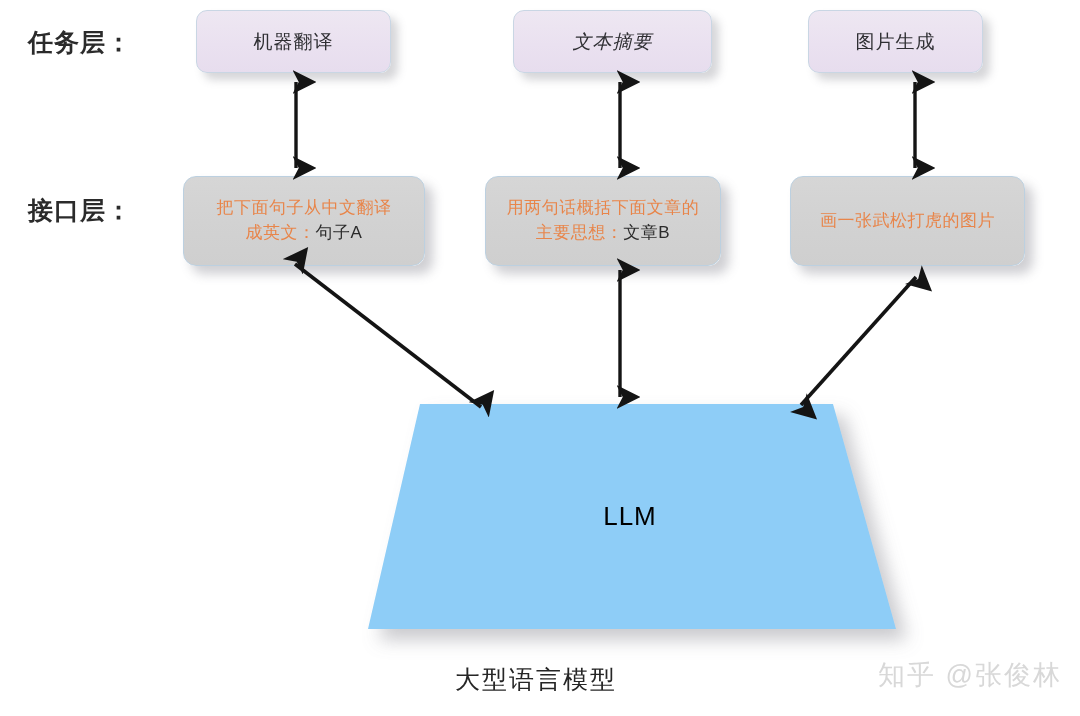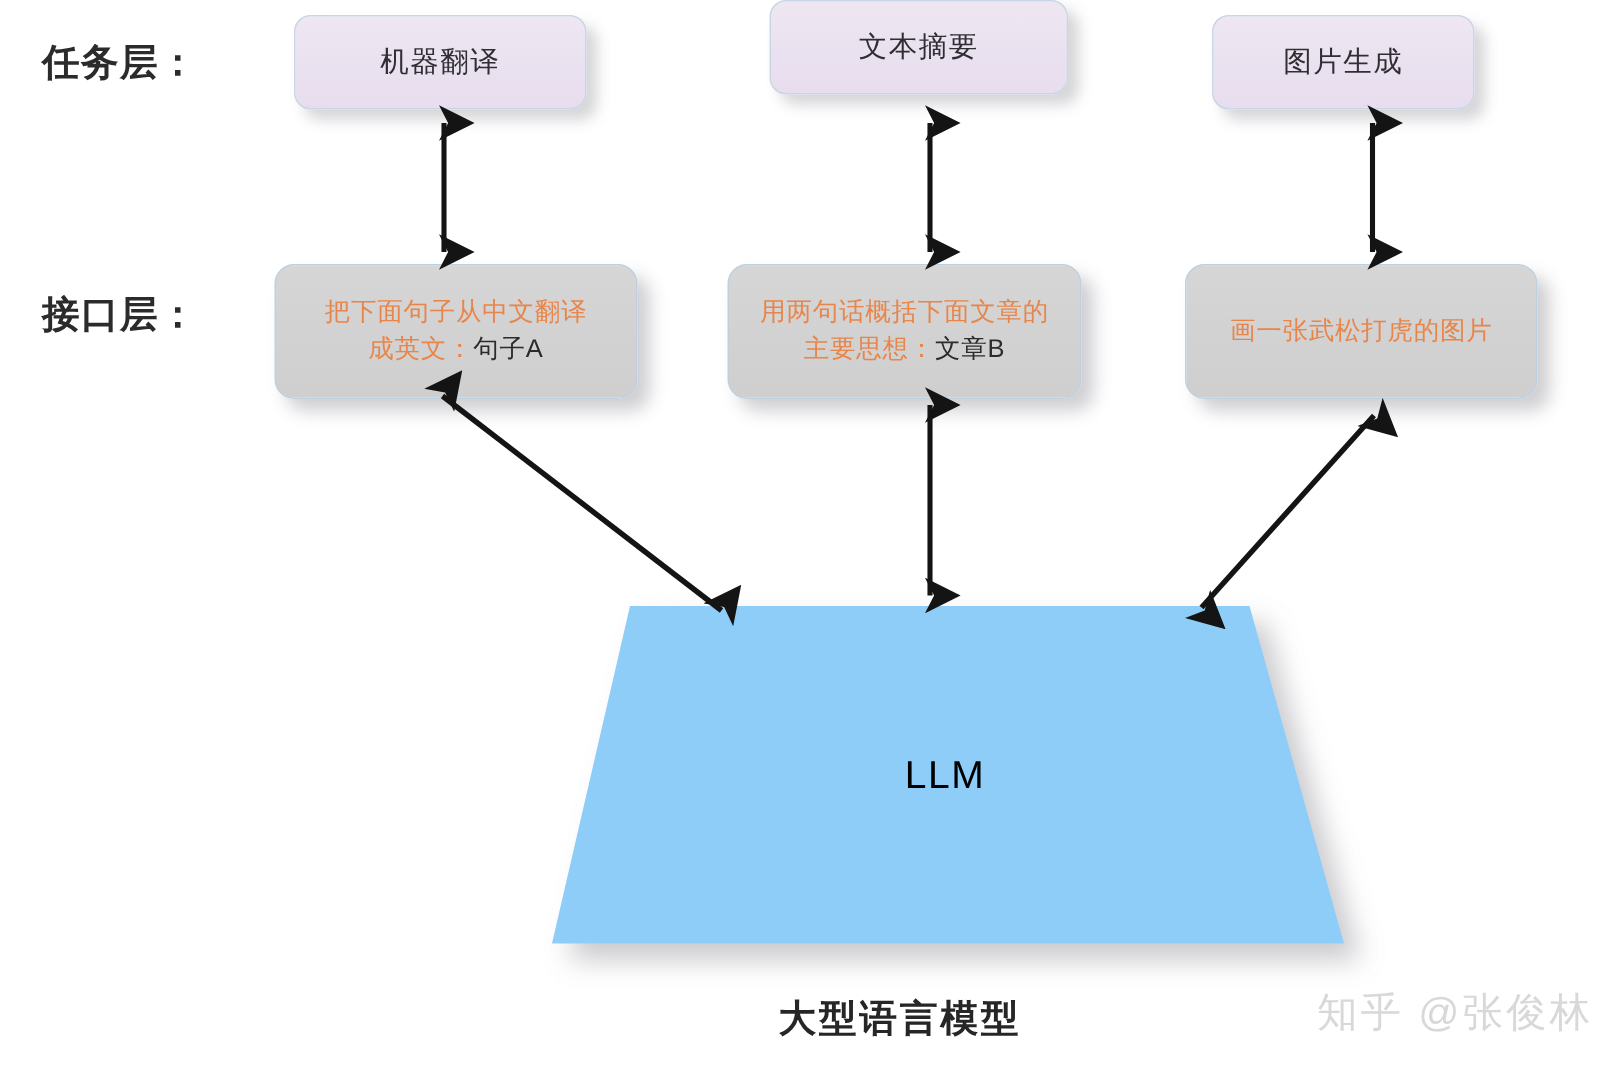--- a/index.html
+++ b/index.html
@@ -96,23 +96,23 @@
     letter-spacing: 1px;
     line-height: 1;
   }
 
   
   #bottom-caption {
     position: absolute;
     left: 455px;
     top: 667px;
     width: 290px;
-    text-align: center;
+    text-align: left;
     font-size: 25px;
-    font-weight: 700;
+    font-weight: 400;
     color: #262626;
     letter-spacing: 2px;
     line-height: 1;
   }
 
   
   #watermark {
     position: absolute;
     right: 18px;
     top: 662px;
@@ -138,21 +138,21 @@
 <div id="canvas">
 
   <div id="label-task" class="layer-label">任务层：</div>
 
   <div id="label-iface" class="layer-label">接口层：</div>
 
   <div class="task-box" style="left:196px; top:10px; width:195px;">
     <span class="txt">机器翻译</span>
   </div>
 
-  <div class="task-box" style="left:513px; top:0; width:199px;">
+  <div class="task-box" style="left:513px; top:10px; width:199px;font-style:italic;">
     <span class="txt">文本摘要</span>
   </div>
 
   <div class="task-box" style="left:808px; top:10px; width:175px;">
     <span class="txt">图片生成</span>
   </div>
 
   <div class="iface-box" style="left:183px; top:176px; width:242px;">
     <span class="txt">
       <span>把下面句子从中文翻译</span><br>

